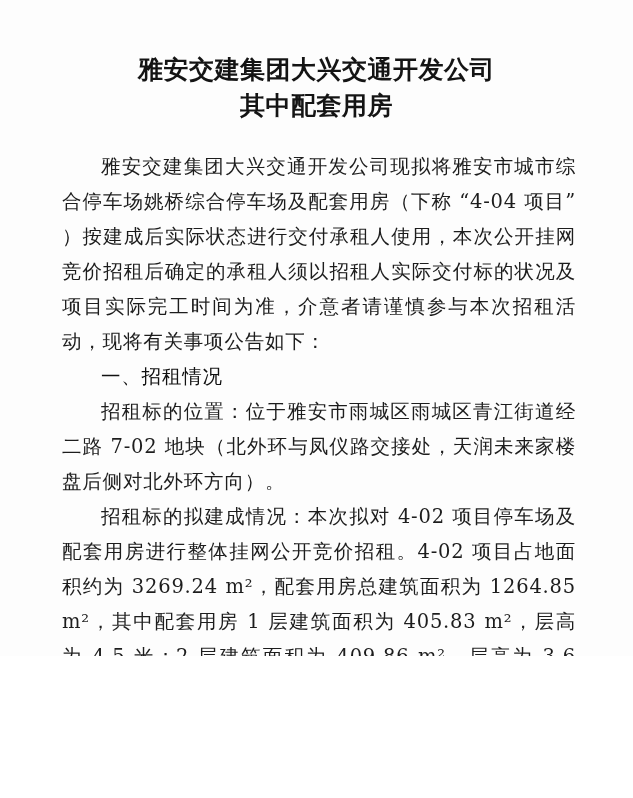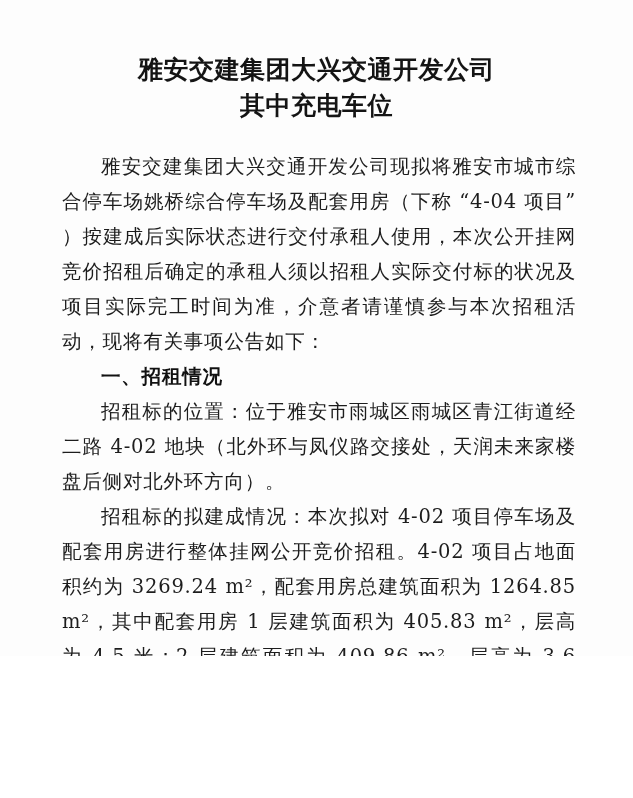--- a/index.html
+++ b/index.html
@@ -38,34 +38,34 @@
     text-align: justify;
     letter-spacing: 0.8px;
   }
   .doc-body p {
     margin: 0;
     padding: 0;
     text-indent: 2em;
   }
   .section-heading {
     font-family: "DejaVu Sans", "Liberation Sans", sans-serif;
-    font-weight: 700;
+    font-weight: 400;
     color: #111111;
   }
 </style>
 </head>
 <body>
 
 <div class="page">
 
   <header class="doc-title">
     <div class="title-line">雅安交建集团大兴交通开发公司</div>
-    <div class="title-line">其中充电车位</div>
+    <div class="title-line">其中配套用房</div>
   </header>
 
   <main class="doc-body">
     <p>雅安交建集团大兴交通开发公司现拟将雅安市城市综合停车场姚桥综合停车场及配套用房（下称 “4-04 项目” ）按建成后实际状态进行交付承租人使用，本次公开挂网竞价招租后确定的承租人须以招租人实际交付标的状况及项目实际完工时间为准，介意者请谨慎参与本次招租活动，现将有关事项公告如下：</p>
     <p class="section-heading">一、招租情况</p>
-    <p>招租标的位置：位于雅安市雨城区雨城区青江街道经二路 4-02 地块（北外环与凤仪路交接处，天润未来家楼盘后侧对北外环方向）。</p>
+    <p>招租标的位置：位于雅安市雨城区雨城区青江街道经二路 7-02 地块（北外环与凤仪路交接处，天润未来家楼盘后侧对北外环方向）。</p>
     <p>招租标的拟建成情况：本次拟对 4-02 项目停车场及配套用房进行整体挂网公开竞价招租。4-02 项目占地面积约为 3269.24 m²，配套用房总建筑面积为 1264.85 m²，其中配套用房 1 层建筑面积为 405.83 m²，层高为 4.5 米；2 层建筑面积为 409.86 m²，层高为 3.6 米；3 层建筑面积为 399.36 m²，层高为 3.6 米。地面设有停车泊位 80 个，其中充电车位 17 个，普通车位 61 个，残疾人车位 2 个。该项目预计 2024 年 12 月内完工，标的交付使</p>
   </main>
 
 </div>
 
 </body></html>

